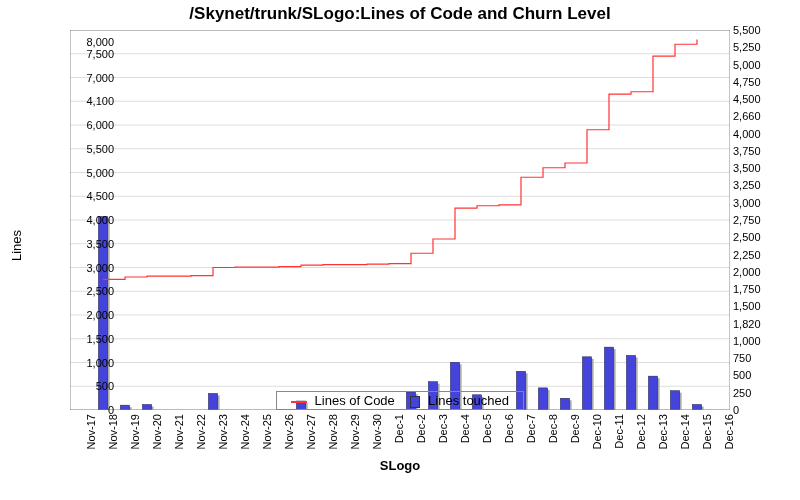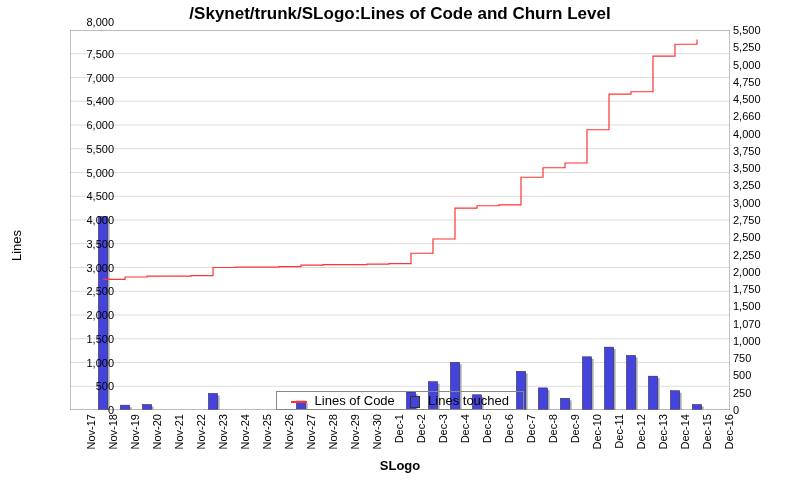--- a/index.html
+++ b/index.html
@@ -332,32 +332,32 @@
       <div class="tick-y1" style="top: 338.75px;">1,500</div>
       <div class="tick-y1" style="top: 315px;">2,000</div>
       <div class="tick-y1" style="top: 291.25px;">2,500</div>
       <div class="tick-y1" style="top: 267.5px;">3,000</div>
       <div class="tick-y1" style="top: 243.75px;">3,500</div>
       <div class="tick-y1" style="top: 220px;">4,000</div>
       <div class="tick-y1" style="top: 196.25px;">4,500</div>
       <div class="tick-y1" style="top: 172.5px;">5,000</div>
       <div class="tick-y1" style="top: 148.75px;">5,500</div>
       <div class="tick-y1" style="top: 125px;">6,000</div>
-      <div class="tick-y1" style="top: 101.25px;">5,400</div>
+      <div class="tick-y1" style="top: 101.25px;">4,100</div>
       <div class="tick-y1" style="top: 77.5px;">7,000</div>
       <div class="tick-y1" style="top: 53.75px;">7,500</div>
-      <div class="tick-y1" style="top: 22px;">8,000</div>
+      <div class="tick-y1" style="top: 42px;">8,000</div>
     </div>
   <div id="y2-tick-labels">
       <div class="tick-y2" style="top: 410px;">0</div>
       <div class="tick-y2" style="top: 392.727px;">250</div>
       <div class="tick-y2" style="top: 375.455px;">500</div>
       <div class="tick-y2" style="top: 358.182px;">750</div>
       <div class="tick-y2" style="top: 340.909px;">1,000</div>
-      <div class="tick-y2" style="top: 323.636px;">1,070</div>
+      <div class="tick-y2" style="top: 323.636px;">1,820</div>
       <div class="tick-y2" style="top: 306.364px;">1,500</div>
       <div class="tick-y2" style="top: 289.091px;">1,750</div>
       <div class="tick-y2" style="top: 271.818px;">2,000</div>
       <div class="tick-y2" style="top: 254.545px;">2,250</div>
       <div class="tick-y2" style="top: 237.273px;">2,500</div>
       <div class="tick-y2" style="top: 220px;">2,750</div>
       <div class="tick-y2" style="top: 202.727px;">3,000</div>
       <div class="tick-y2" style="top: 185.455px;">3,250</div>
       <div class="tick-y2" style="top: 168.182px;">3,500</div>
       <div class="tick-y2" style="top: 150.909px;">3,750</div>

